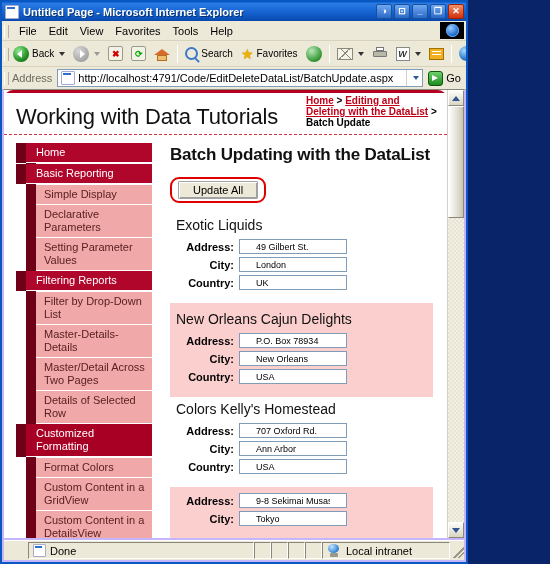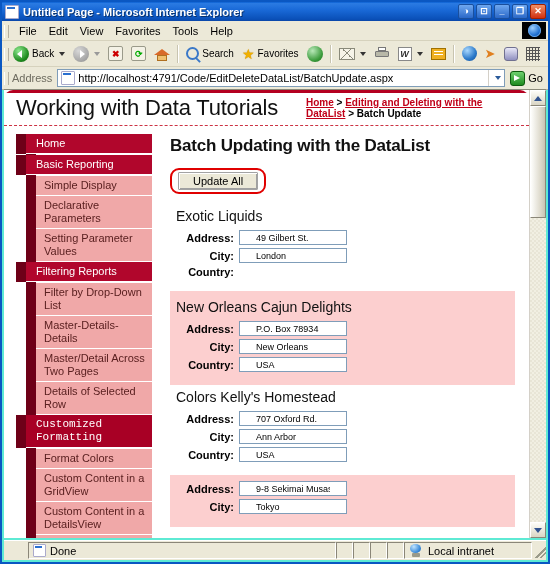--- a/index.html
+++ b/index.html
@@ -3,22 +3,22 @@
 <meta charset="utf-8">
 <style>
   html,body{margin:0;padding:0;}
   body{
     width:550px;height:564px;overflow:hidden;
     font-family:"Liberation Sans", sans-serif;
     font-size:11px;
     background:#0a246a;
   }
   #app{
-    position:relative;width:550px;height:564px;
-    background:#5eead4;
+    position:relative;width:468px;height:564px;
+    background:#c4b5fd;
     border:2px solid #0a57c2;
     box-sizing:border-box;
     overflow:hidden;
   }
 
   
   .titlebar{
     height:19px;
     background:linear-gradient(to bottom,#0a60d2 0%,#2a7ae2 8%,#1a6ad8 40%,#0a50b8 90%,#0a46a8 100%);
     display:flex;align-items:center;
@@ -211,21 +211,21 @@
   .nav-head{
     background:#b1062c;color:#fff;font-size:11px;
     padding:3px 4px 3px 10px;margin-left:10px;
     border-bottom:1px solid #fff;
     line-height:13px;
   }
   .nav-head:before{
     content:"";position:absolute;left:0;top:0;width:10px;height:100%;
     background:#6e0018;
   }
-  .nav-head.active{background:#a80025;font-family:Liberation Mono, monospace;}
+  .nav-head.active{background:#a80025;}
   .nav-item{
     background:#f0a8a8;color:#5a2020;font-size:11px;
     padding:3px 4px 3px 8px;margin-left:20px;
     border-bottom:1px solid #fff;
     line-height:13px;
   }
   .nav-rail{
     position:absolute;left:10px;top:0;bottom:0;width:10px;background:#6e0018;
   }
 
@@ -505,20 +505,21 @@
               <div class="frow">
                 <div class="flabel">Address:</div>
                 <input class="finput" type="text" value="49 Gilbert St." style="">
               </div>
               <div class="frow">
                 <div class="flabel">City:</div>
                 <input class="finput" type="text" value="London" style="">
               </div>
               <div class="frow">
                 <div class="flabel">Country:</div>
+                <input class="finput" type="text" value="UK" style="">
               </div>
             </div>
           </div>
 
           
           <div class="dl-item alt">
             <div class="dl-name">New Orleans Cajun Delights</div>
             <div class="fields">
               <div class="frow">
                 <div class="flabel">Address:</div>

